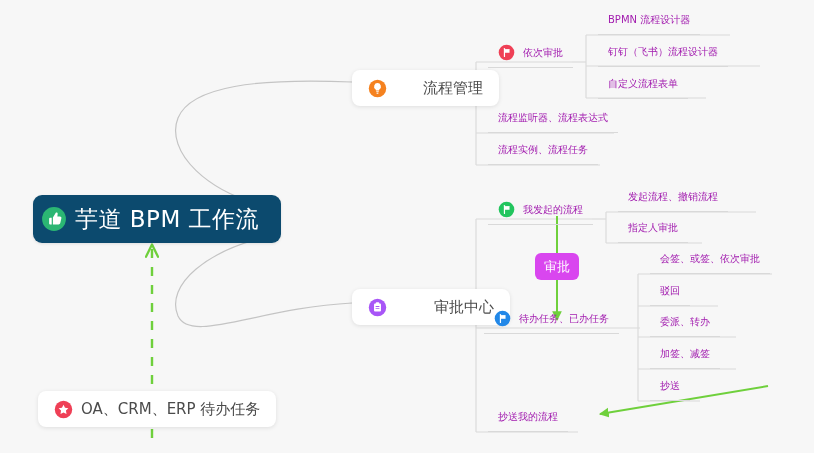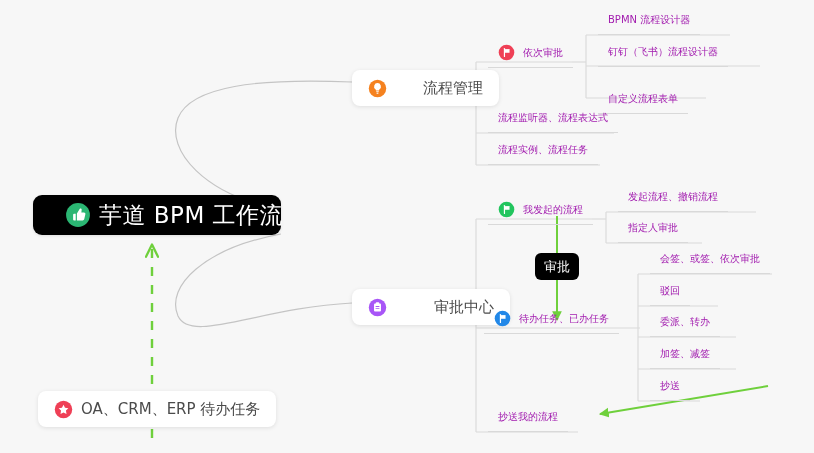--- a/index.html
+++ b/index.html
@@ -32,24 +32,24 @@
   .node {
     position: absolute;
     display: flex;
     align-items: center;
     box-sizing: border-box;
     white-space: nowrap;
   }
 
   
   .node-root {
-    background: #000000;
+    background: #0c4a6e;
     border-radius: 9px;
-    padding: 0 32px;
-    height: 40px;
+    padding: 0 8px;
+    height: 48px;
     box-shadow: 0 1px 3px rgba(0,0,0,0.10);
   }
   .node-root .node-label {
     color: #ffffff;
     font-size: 23px;
     letter-spacing: 0.5px;
   }
 
   
   .node-card {
@@ -71,21 +71,21 @@
     border-bottom: 1px solid #d9d9d9;
     background: transparent;
   }
   .node-line .node-label {
     color: #a21caf;
     font-size: 10px;
   }
 
   
   .node-tag {
-    background: #000000;
+    background: #d946ef;
     border-radius: 6px;
     padding: 0 9px;
     height: 27px;
     justify-content: center;
   }
   .node-tag .node-label {
     color: #ffffff;
     font-size: 13px;
   }
 
@@ -208,21 +208,21 @@
   </div>
 
   <div class="node node-line" style="left:598px; top:9px;">
     <span class="node-label">BPMN 流程设计器</span>
   </div>
 
   <div class="node node-line" style="left:598px; top:41px;">
     <span class="node-label">钉钉（飞书）流程设计器</span>
   </div>
 
-  <div class="node node-line" style="left:598px; top:88px;text-align:right;">
+  <div class="node node-line" style="left:598px; top:73px;text-align:right;">
     <span class="node-label">自定义流程表单</span>
   </div>
 
   <div class="node node-line" style="left:488px; top:107px;">
     <span class="node-label">流程监听器、流程表达式</span>
   </div>
 
   <div class="node node-line" style="left:488px; top:139px;">
     <span class="node-label">流程实例、流程任务</span>
   </div>

